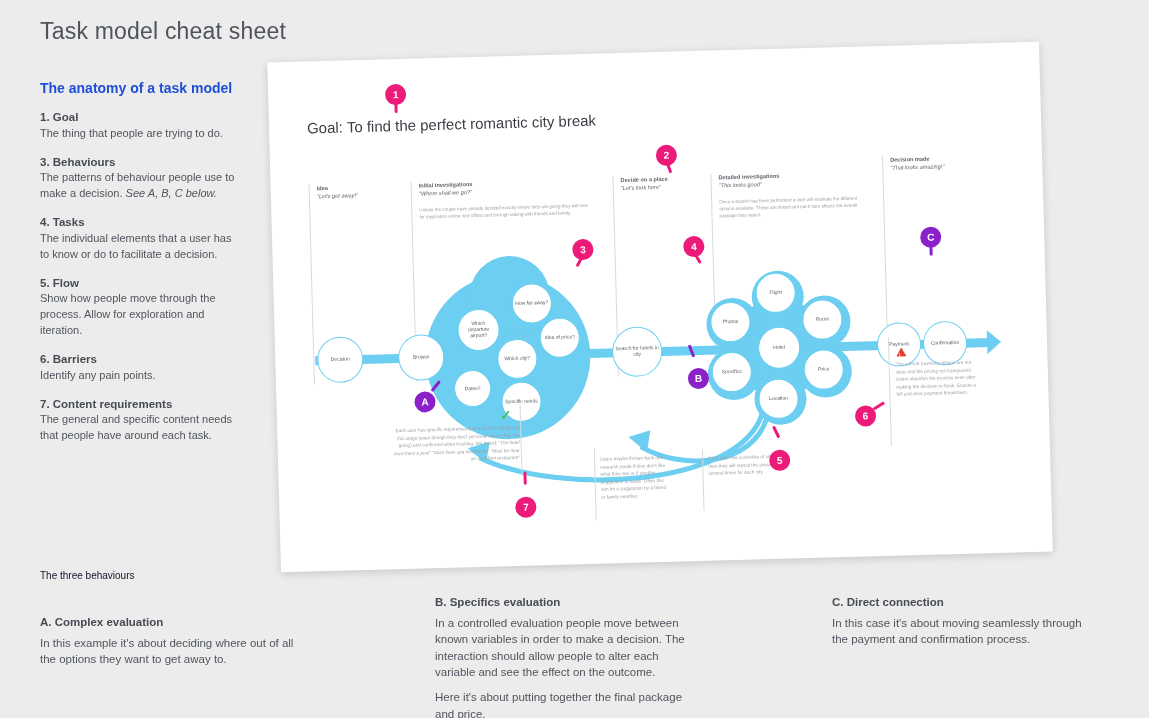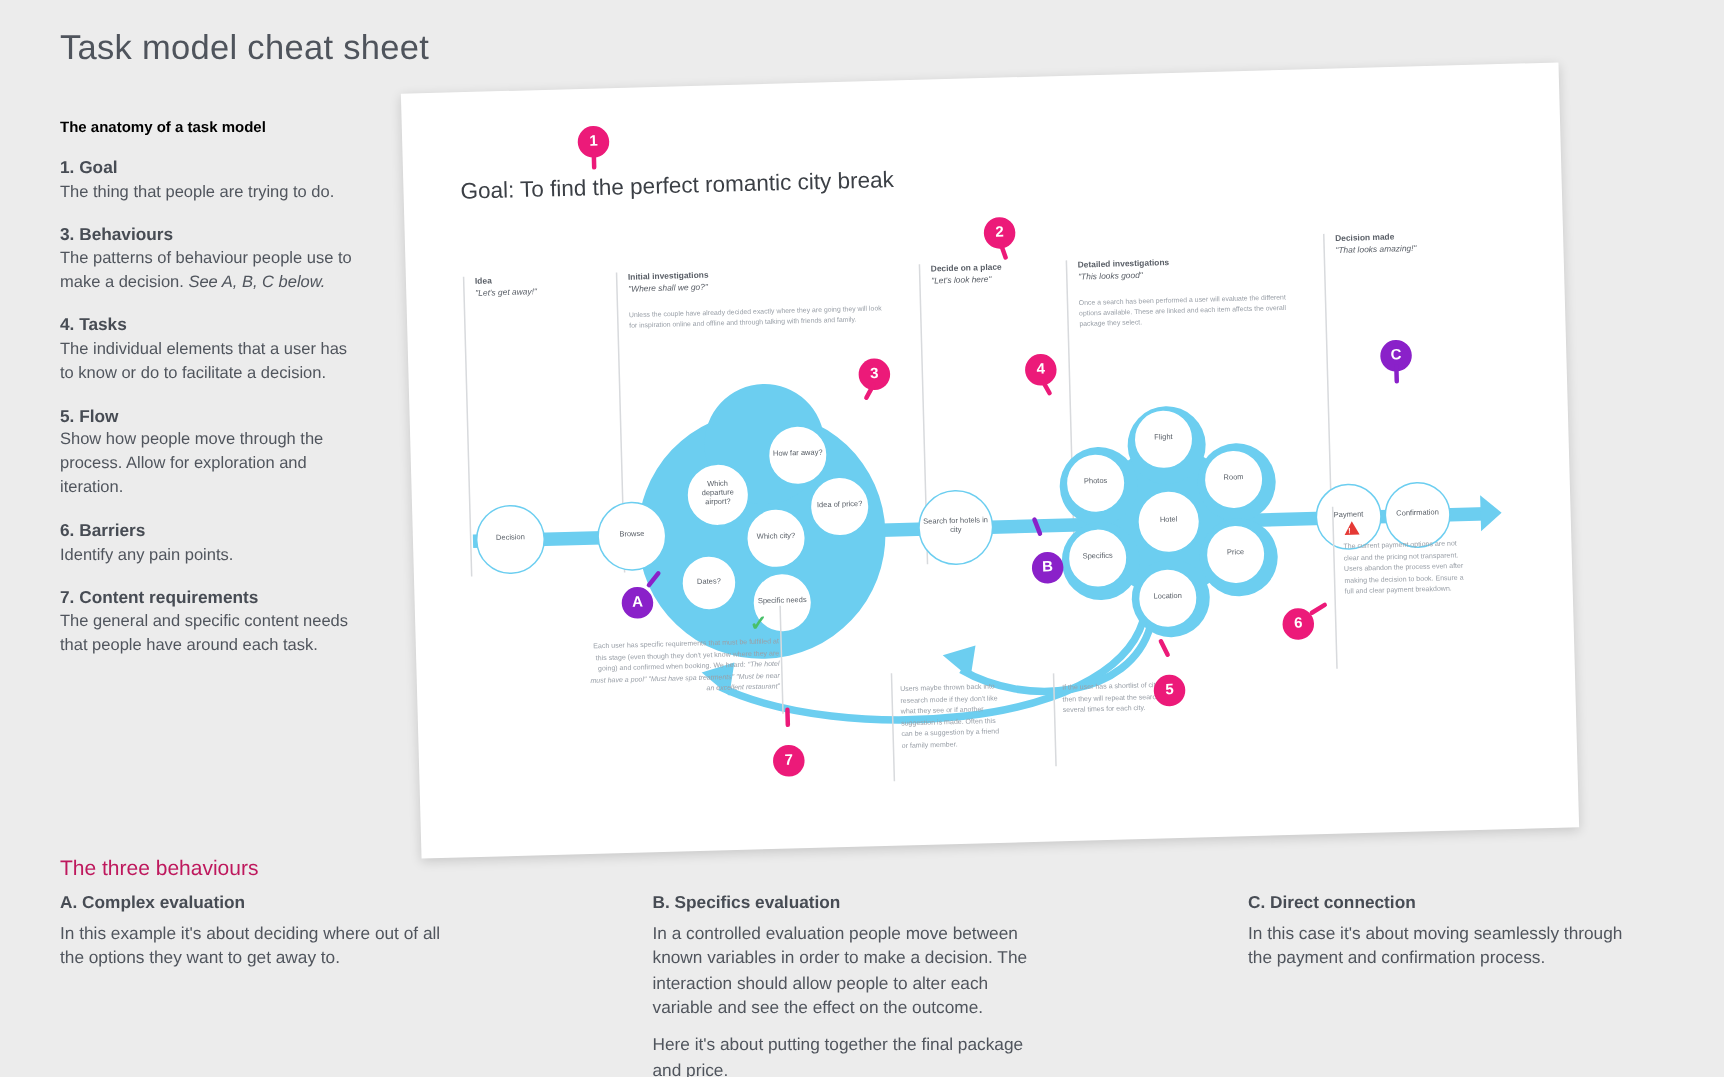--- a/index.html
+++ b/index.html
@@ -18,34 +18,34 @@
     position:absolute; left:40px; top:18px;
     font-size:23px; font-weight:400; color:#4f545c;
     letter-spacing:.2px;
   }
 
   
   .sidebar{
     position:absolute; left:40px; top:80px; width:195px;
   }
   .sidebar h2{
-    font-size:10px; font-weight:bold; margin:0 0 13px 0; color:#000000;
+    font-size:14px; font-weight:bold; margin:0 0 13px 0; color:#1d4ed8;
   }
   .sb-item{ margin-bottom:12px; }
   .sb-item .t{ font-size:11.5px; font-weight:bold; color:#474c54; line-height:1.45; }
   .sb-item .d{ font-size:11px; font-weight:400; color:#50555d; line-height:1.45; }
   .sb-item .d i{ font-style:italic; }
 
   
   .beh-head{
     position:absolute; left:40px; top:570px;
-    font-size:14px; font-weight:400; color:#be185d;
+    font-size:10px; font-weight:400; color:#0f172a;
   }
   .beh{ position:absolute; top:596px; width:255px; }
-  .beh.b1{ left:40px; width:255px;}
+  .beh.b1{ left:40px; width:255px;margin-top:20px;}
   .beh.b2{ left:435px; width:252px;}
   .beh.b3{ left:832px; width:250px;}
   .beh h3{ font-size:11.5px; font-weight:bold; margin:0 0 7px 0; color:#474c54; }
   .beh p{ font-size:11.5px; margin:0 0 9px 0; line-height:1.42; color:#50555d; }
   .beh p.it{ }
 
   
   .card-wrap{
     position:absolute; left:274px; top:52px;
     width:772px; height:510px;

